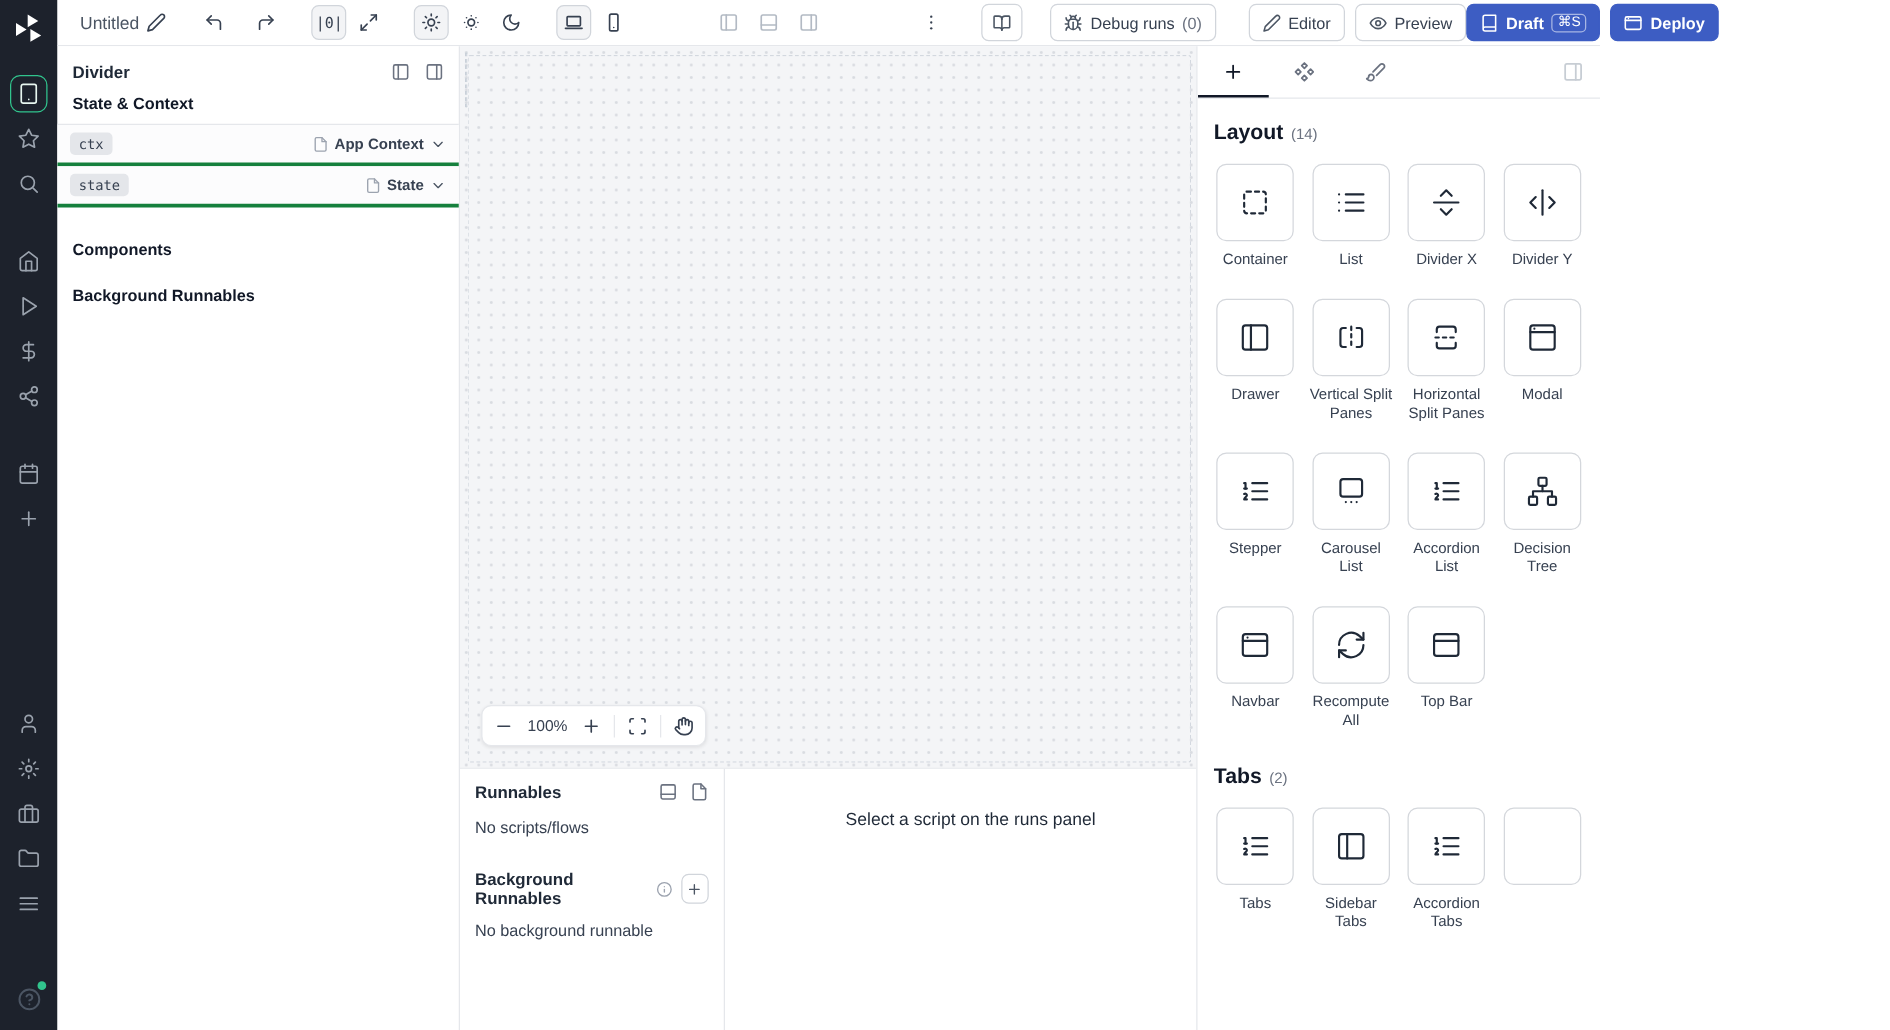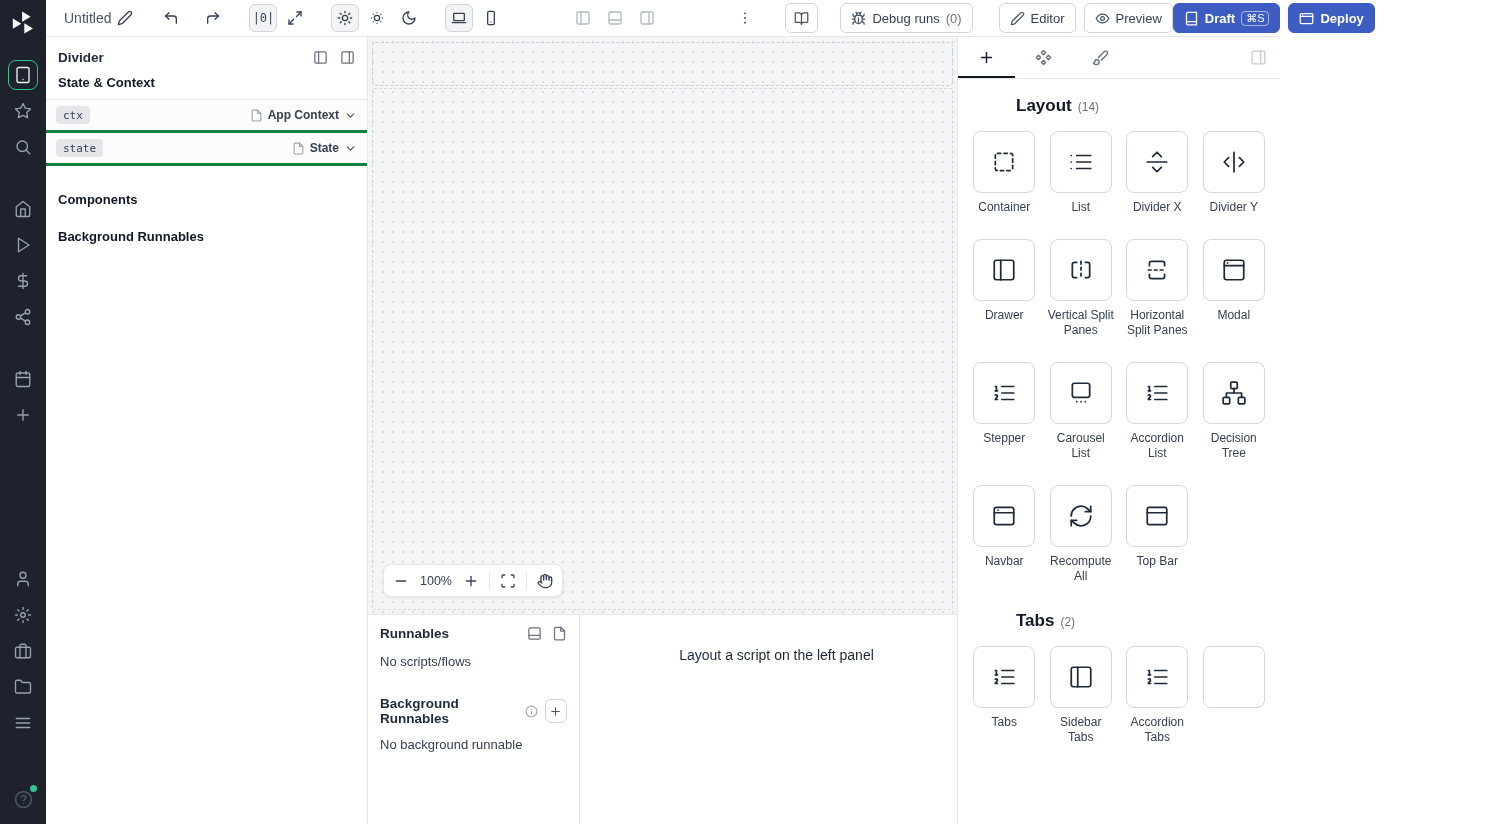--- a/index.html
+++ b/index.html
@@ -72,21 +72,21 @@
   .chip { background: #e4e6ea; border-radius: 4px; padding: 2.5px 7px; font-size: 11px;
     font-family: "DejaVu Sans Mono", monospace; color: #374151; }
   .flex1 { flex: 1; }
   .ctx-type { font-size: 12px; font-weight: 600; color: #374151; }
   .mt26 { margin-top: 26px; } .mt22 { margin-top: 22px; }
 
   
   .center { position: absolute; left: 368px; right: 323px; top: 37px; bottom: 0; }
   .canvas { position: absolute; left: 0; right: 0; top: 0; height: 577px; background-color: #f4f5f7;
     background-image: radial-gradient(#d9dce1 1px, transparent 1.2px); background-size: 10px 10px;
-    padding: 5px 4px 4px; display: flex; flex-direction: column; }
+    padding: 5px 4px 4px; display: flex; flex-direction: row; }
   .drop-strip { height: 44px; border: 1.5px dashed #c9d0d9; border-radius: 4px; flex: none; }
   .grid-area { flex: 1; margin-top: 2px; border: 1.5px dashed #d3d8df; border-radius: 2px; position: relative; }
   .zoom-bar { position: absolute; left: 10px; bottom: 12px; height: 33px; display: flex; align-items: center;
     background: #fff; border: 1px solid #e5e7eb; border-radius: 8px; box-shadow: 0 1px 3px rgba(0,0,0,.08);
     padding: 0 4px; }
   .zoom-bar .ghost-btn { width: 26px; height: 26px; }
   .zoom-label { width: 44px; text-align: center; font-size: 12.5px; color: #374151; }
   .vdiv { width: 1px; height: 18px; background: #e5e7eb; margin: 0 5px; }
 
   
@@ -108,21 +108,21 @@
   .rightpanel { position: absolute; right: 0; top: 37px; bottom: 0; width: 323px; background: #fff;
     border-left: 1px solid #e5e7eb; overflow: hidden; }
   .tabbar { height: 42px; border-bottom: 1px solid #e5e7eb; display: flex; align-items: stretch; }
   .rtab { width: 57px; display: flex; align-items: center; justify-content: center; color: #6b7280; cursor: pointer; }
   .rtab .icon { width: 17px; height: 17px; color: inherit; }
   .rtab.active { color: #111827; box-shadow: inset 0 -2px 0 #111827; }
   .rtab.collapse { margin-left: auto; color: #c7cdd4; width: 44px; }
   .rp-search { margin: 12px 12px 0; }
   .comp-section { padding: 0 13px; margin-top: 17px; }
   .comp-heading { display: flex; align-items: baseline; gap: 6px; }
-  .comp-heading h2 { font-size: 17px; font-weight: 700; color: #111827; margin-left: 45px; }
+  .comp-heading h2 { font-size: 17px; font-weight: 700; color: #111827; }
   .comp-count { font-size: 12px; color: #6b7280; }
   .comp-grid { margin-top: 15px; display: grid; grid-template-columns: repeat(4, 1fr); column-gap: 10px; row-gap: 24px; }
   .comp-cell { display: flex; flex-direction: column; align-items: center; cursor: pointer; }
   .comp-card { width: 62px; height: 62px; border: 1px solid #d4d7dc; border-radius: 8px; background: #fff;
     display: flex; align-items: center; justify-content: center; color: #1f2937; }
   .comp-card .icon { width: 26px; height: 26px; color: #1f2937; }
   .comp-card svg { stroke-width: 1.6px; }
   .comp-label { margin-top: 7px; font-size: 12px; line-height: 1.25; color: #374151; text-align: center; max-width: 74px; }
 </style>
 </head>
@@ -565,21 +565,21 @@
                 <svg viewBox="0 0 24 24" fill="none" stroke="currentColor" stroke-width="2" stroke-linecap="round" stroke-linejoin="round">
                   <line x1="12" y1="5" x2="12" y2="19"></line>
                   <line x1="5" y1="12" x2="19" y2="12"></line>
                 </svg>
               </span>
           </button>
         </div>
         <div class="bg-empty">No background runnable</div>
       </div>
       <div class="script-area">
-        <span class="script-ph">Layout a script on the left panel</span>
+        <span class="script-ph">Select a script on the runs panel</span>
       </div>
     </div>
   </section>
 
   <section class="rightpanel">
     <div class="tabbar">
       <div class="rtab active">
         <span class="icon">
             <svg viewBox="0 0 24 24" fill="none" stroke="currentColor" stroke-width="2" stroke-linecap="round" stroke-linejoin="round">
               <line x1="12" y1="5" x2="12" y2="19"></line>

